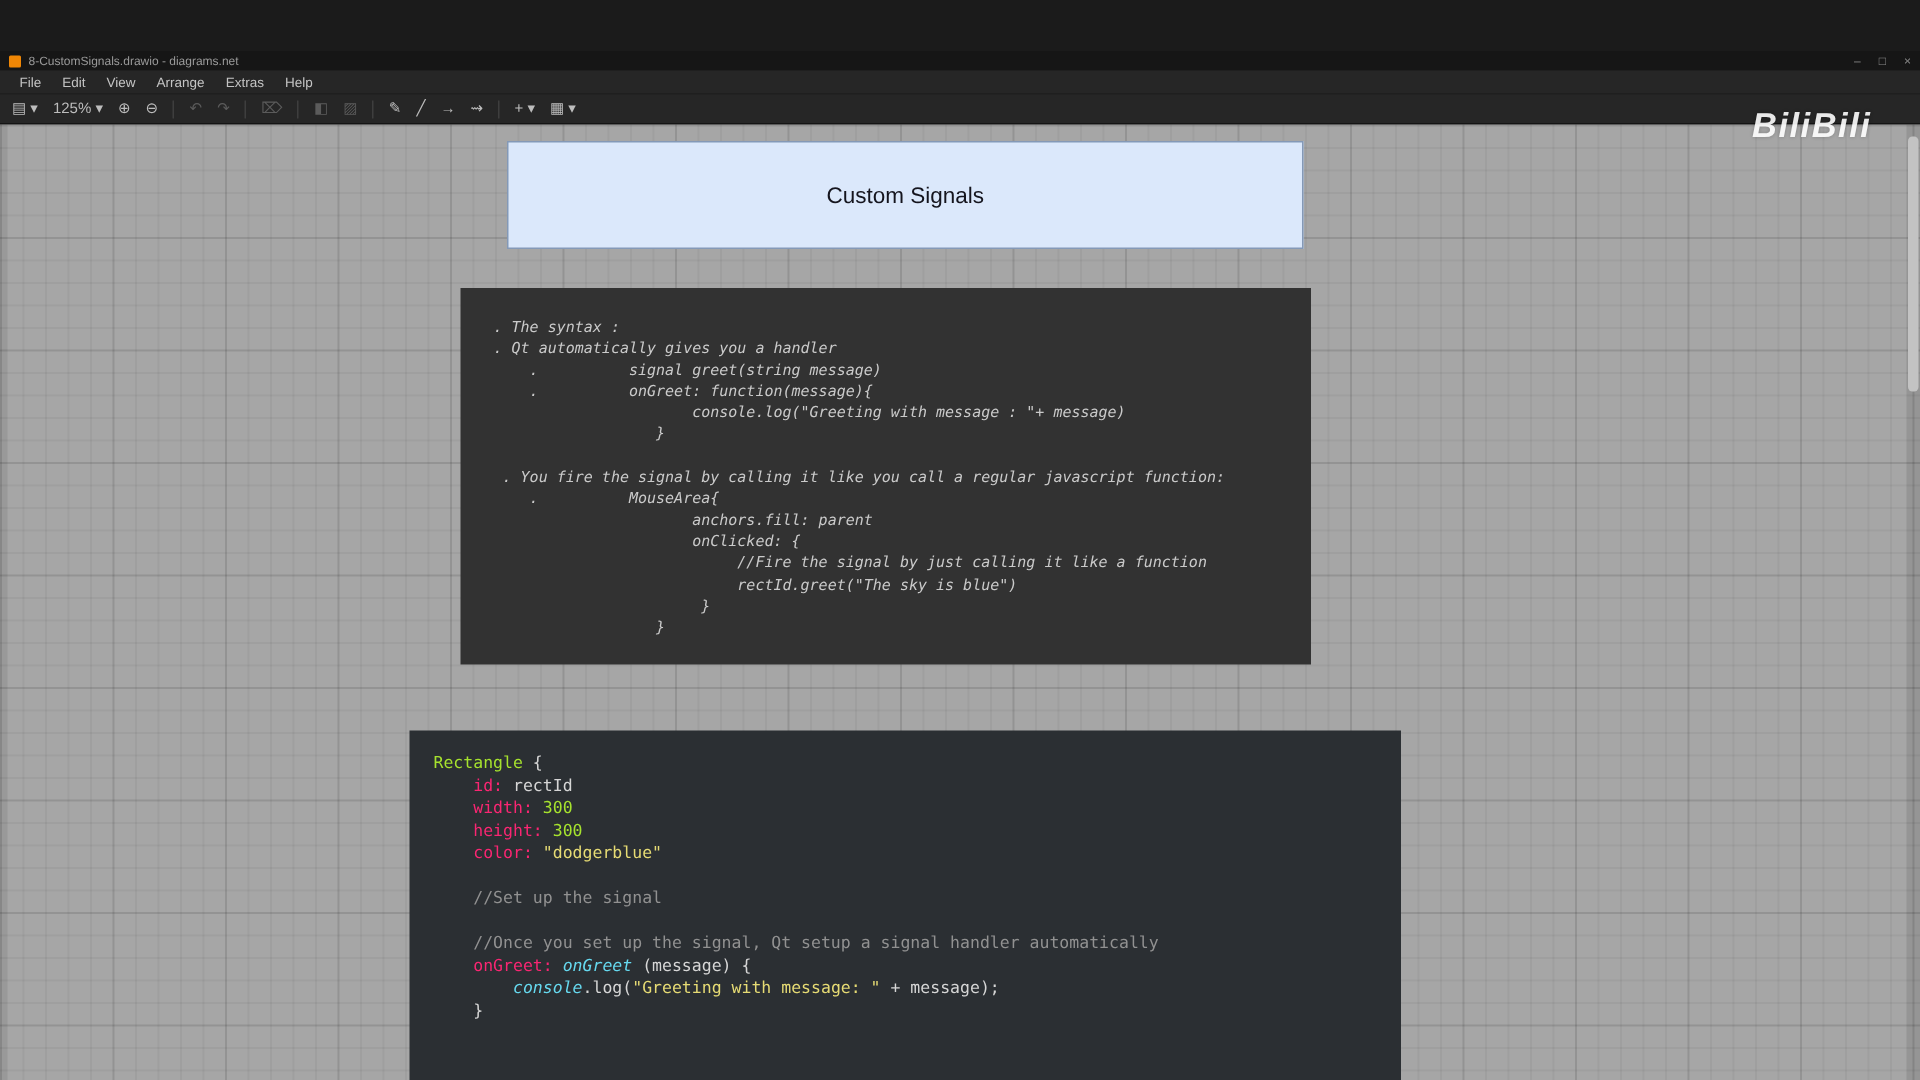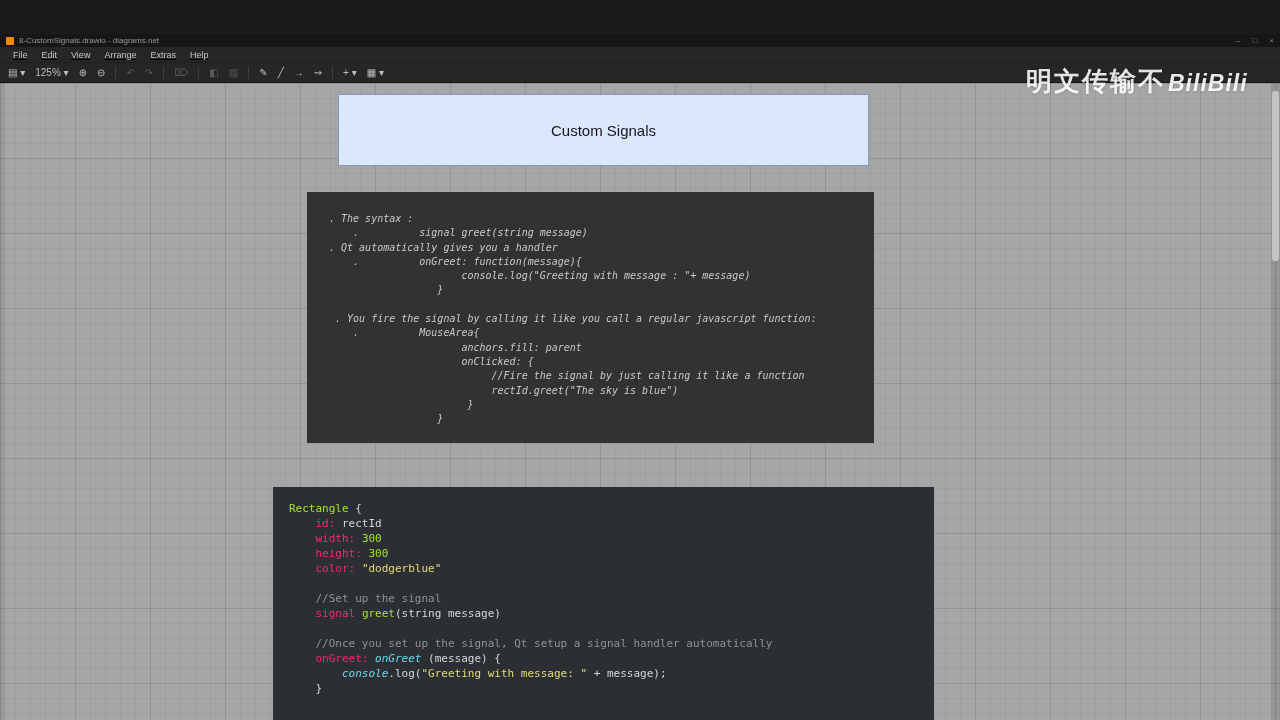--- a/index.html
+++ b/index.html
@@ -17,21 +17,21 @@
     padding:0 6px;flex:0 0 auto;
   }
   .app-icon{width:8px;height:8px;background:#f08705;border-radius:1px;margin-right:5px;flex:0 0 auto;}
   .title-text{font-size:8px;color:#9a9a9a;white-space:nowrap;}
   .win-controls{margin-left:auto;display:flex;gap:12px;}
   .win-controls span{font-size:8px;color:#8a8a8a;cursor:default;line-height:13px;}
 
   
   .menubar{
     height:16px;background:#262626;display:flex;align-items:center;
-    padding:0 6px;flex:0 0 auto;border-bottom:1px solid #1f1f1f;box-sizing:border-box;text-decoration:underline;
+    padding:0 6px;flex:0 0 auto;border-bottom:1px solid #1f1f1f;box-sizing:border-box;
   }
   .menu-item{font-size:9px;color:#c4c4c4;padding:0 7px;line-height:16px;cursor:default;}
 
   
   .toolbar{
     height:20px;background:#262626;display:flex;align-items:center;
     padding:0 8px;gap:10px;flex:0 0 auto;border-bottom:1px solid #141414;box-sizing:border-box;
   }
   .tb-btn{font-size:10px;color:#bdbdbd;line-height:20px;white-space:nowrap;cursor:default;}
   .tb-btn.disabled{color:#5b5b5b;}
@@ -169,22 +169,22 @@
   <div class="canvas">
     <div class="left-edge"></div>
 
     <div class="shape title-box">
       <span>Custom Signals</span>
     </div>
 
     <div class="shape notes-box">
       <div>
           <div class="nline">. The syntax :</div>
+          <div class="nline">. Qt automatically gives you a handler</div>
           <div class="nline">    .          signal greet(string message)</div>
-          <div class="nline">. Qt automatically gives you a handler</div>
           <div class="nline">    .          onGreet: function(message){</div>
           <div class="nline">                      console.log("Greeting with message : "+ message)</div>
           <div class="nline">                  }</div>
           <div class="nline">&nbsp;</div>
           <div class="nline"> . You fire the signal by calling it like you call a regular javascript function:</div>
           <div class="nline">    .          MouseArea{</div>
           <div class="nline">                      anchors.fill: parent</div>
           <div class="nline">                      onClicked: {</div>
           <div class="nline">                           //Fire the signal by just calling it like a function</div>
           <div class="nline">                           rectId.greet("The sky is blue")</div>
@@ -195,21 +195,20 @@
 
     <div class="shape code-box">
       <div>
           <div class="cline"><span class="tok-g">Rectangle</span><span class="tok-p"> {</span></div>
           <div class="cline"><span class="tok-p">    </span><span class="tok-k">id:</span><span class="tok-p"> rectId</span></div>
           <div class="cline"><span class="tok-p">    </span><span class="tok-k">width:</span><span class="tok-p"> </span><span class="tok-n">300</span></div>
           <div class="cline"><span class="tok-p">    </span><span class="tok-k">height:</span><span class="tok-p"> </span><span class="tok-n">300</span></div>
           <div class="cline"><span class="tok-p">    </span><span class="tok-k">color:</span><span class="tok-p"> </span><span class="tok-s">"dodgerblue"</span></div>
           <div class="cline">&nbsp;</div>
           <div class="cline"><span class="tok-p">    </span><span class="tok-c">//Set up the signal</span></div>
-          <div class="cline"><span class="tok-p">    </span><span class="tok-k">signal</span><span class="tok-p"> </span><span class="tok-g">greet</span><span class="tok-p">(string message)</span></div>
           <div class="cline">&nbsp;</div>
           <div class="cline"><span class="tok-p">    </span><span class="tok-c">//Once you set up the signal, Qt setup a signal handler automatically</span></div>
           <div class="cline"><span class="tok-p">    </span><span class="tok-k">onGreet:</span><span class="tok-p"> </span><span class="tok-b">onGreet</span><span class="tok-p"> (message) {</span></div>
           <div class="cline"><span class="tok-p">        </span><span class="tok-b">console</span><span class="tok-p">.log(</span><span class="tok-s">"Greeting with message: "</span><span class="tok-p"> + message);</span></div>
           <div class="cline"><span class="tok-p">    </span><span class="tok-p">}</span></div>
         </div>
     </div>
 
     <div class="vscroll">
       <div class="thumb"></div>
@@ -221,16 +220,15 @@
 
   <div class="statusbar">
     <span class="sb-icon">▤</span>
     <div class="page-tab">
       <span>Page-1</span>
       <span class="caret-down">▾</span>
     </div>
     <span class="add-page">+</span>
   </div>
 
-  <div class="wm-top">明文传输不</div>
   <div class="wm-logo">BiliBili</div>
   <div class="wm-bottom">Udemy</div>
 </div>
 
 </body></html>

